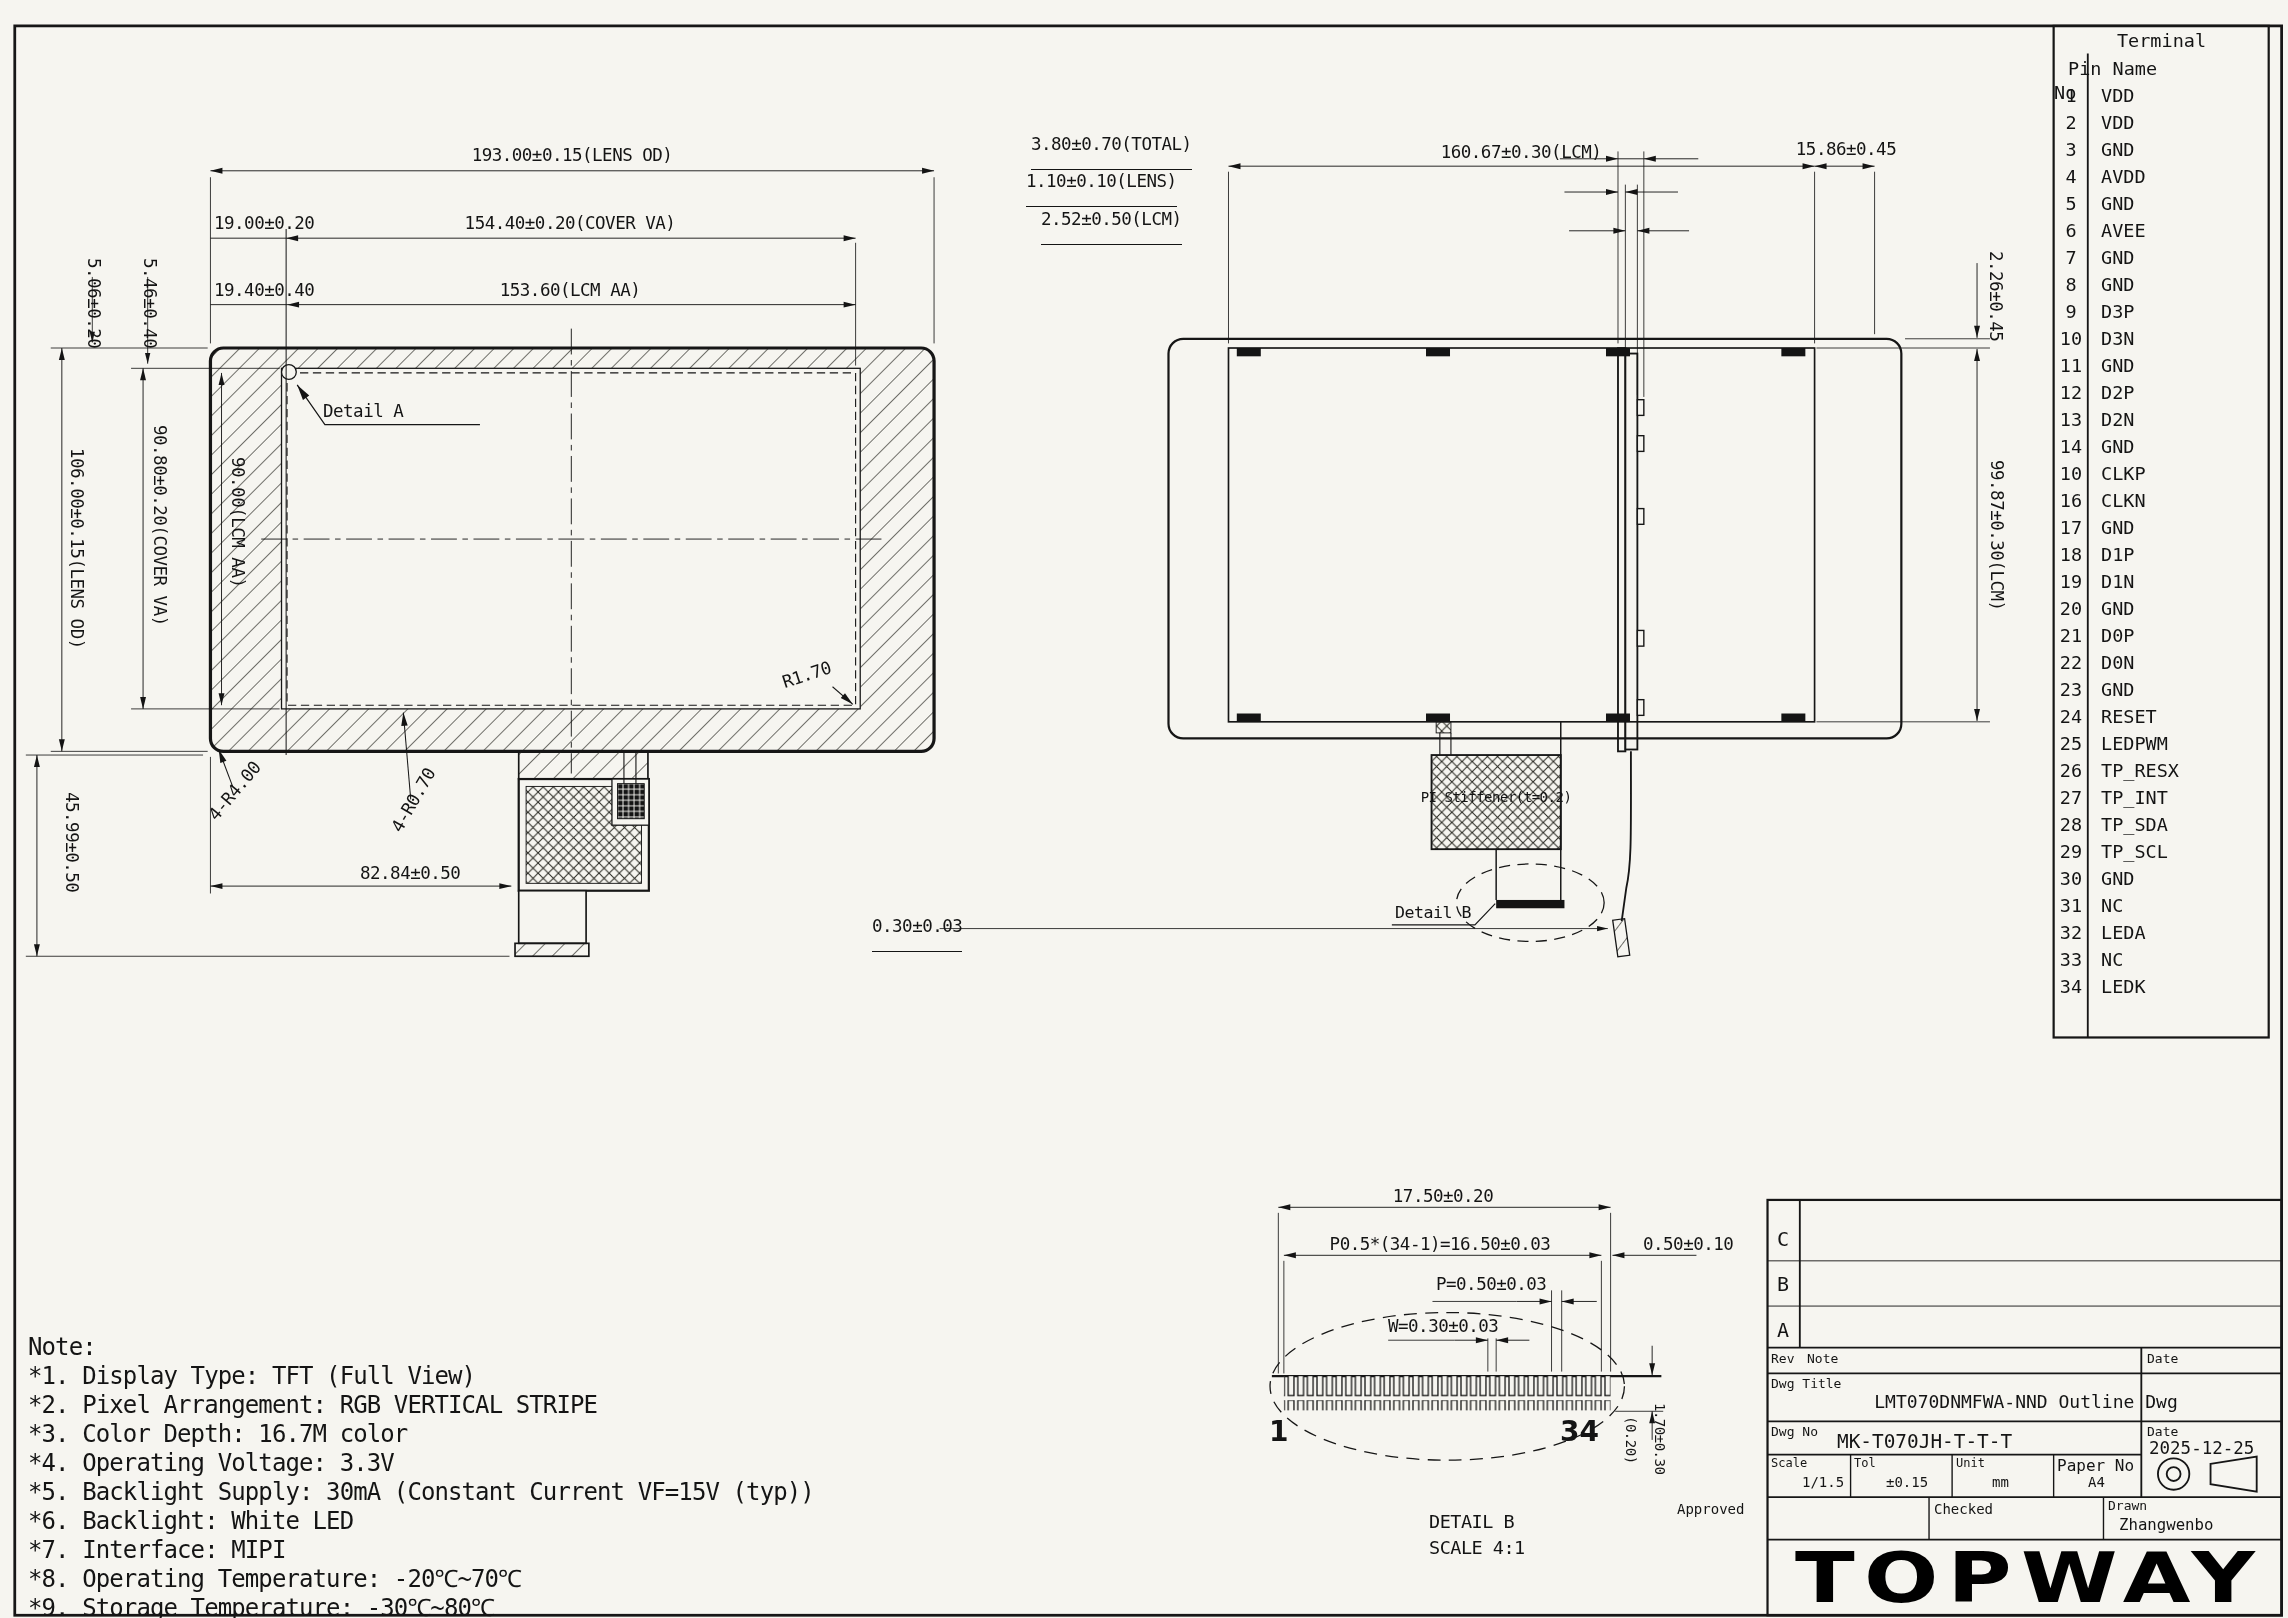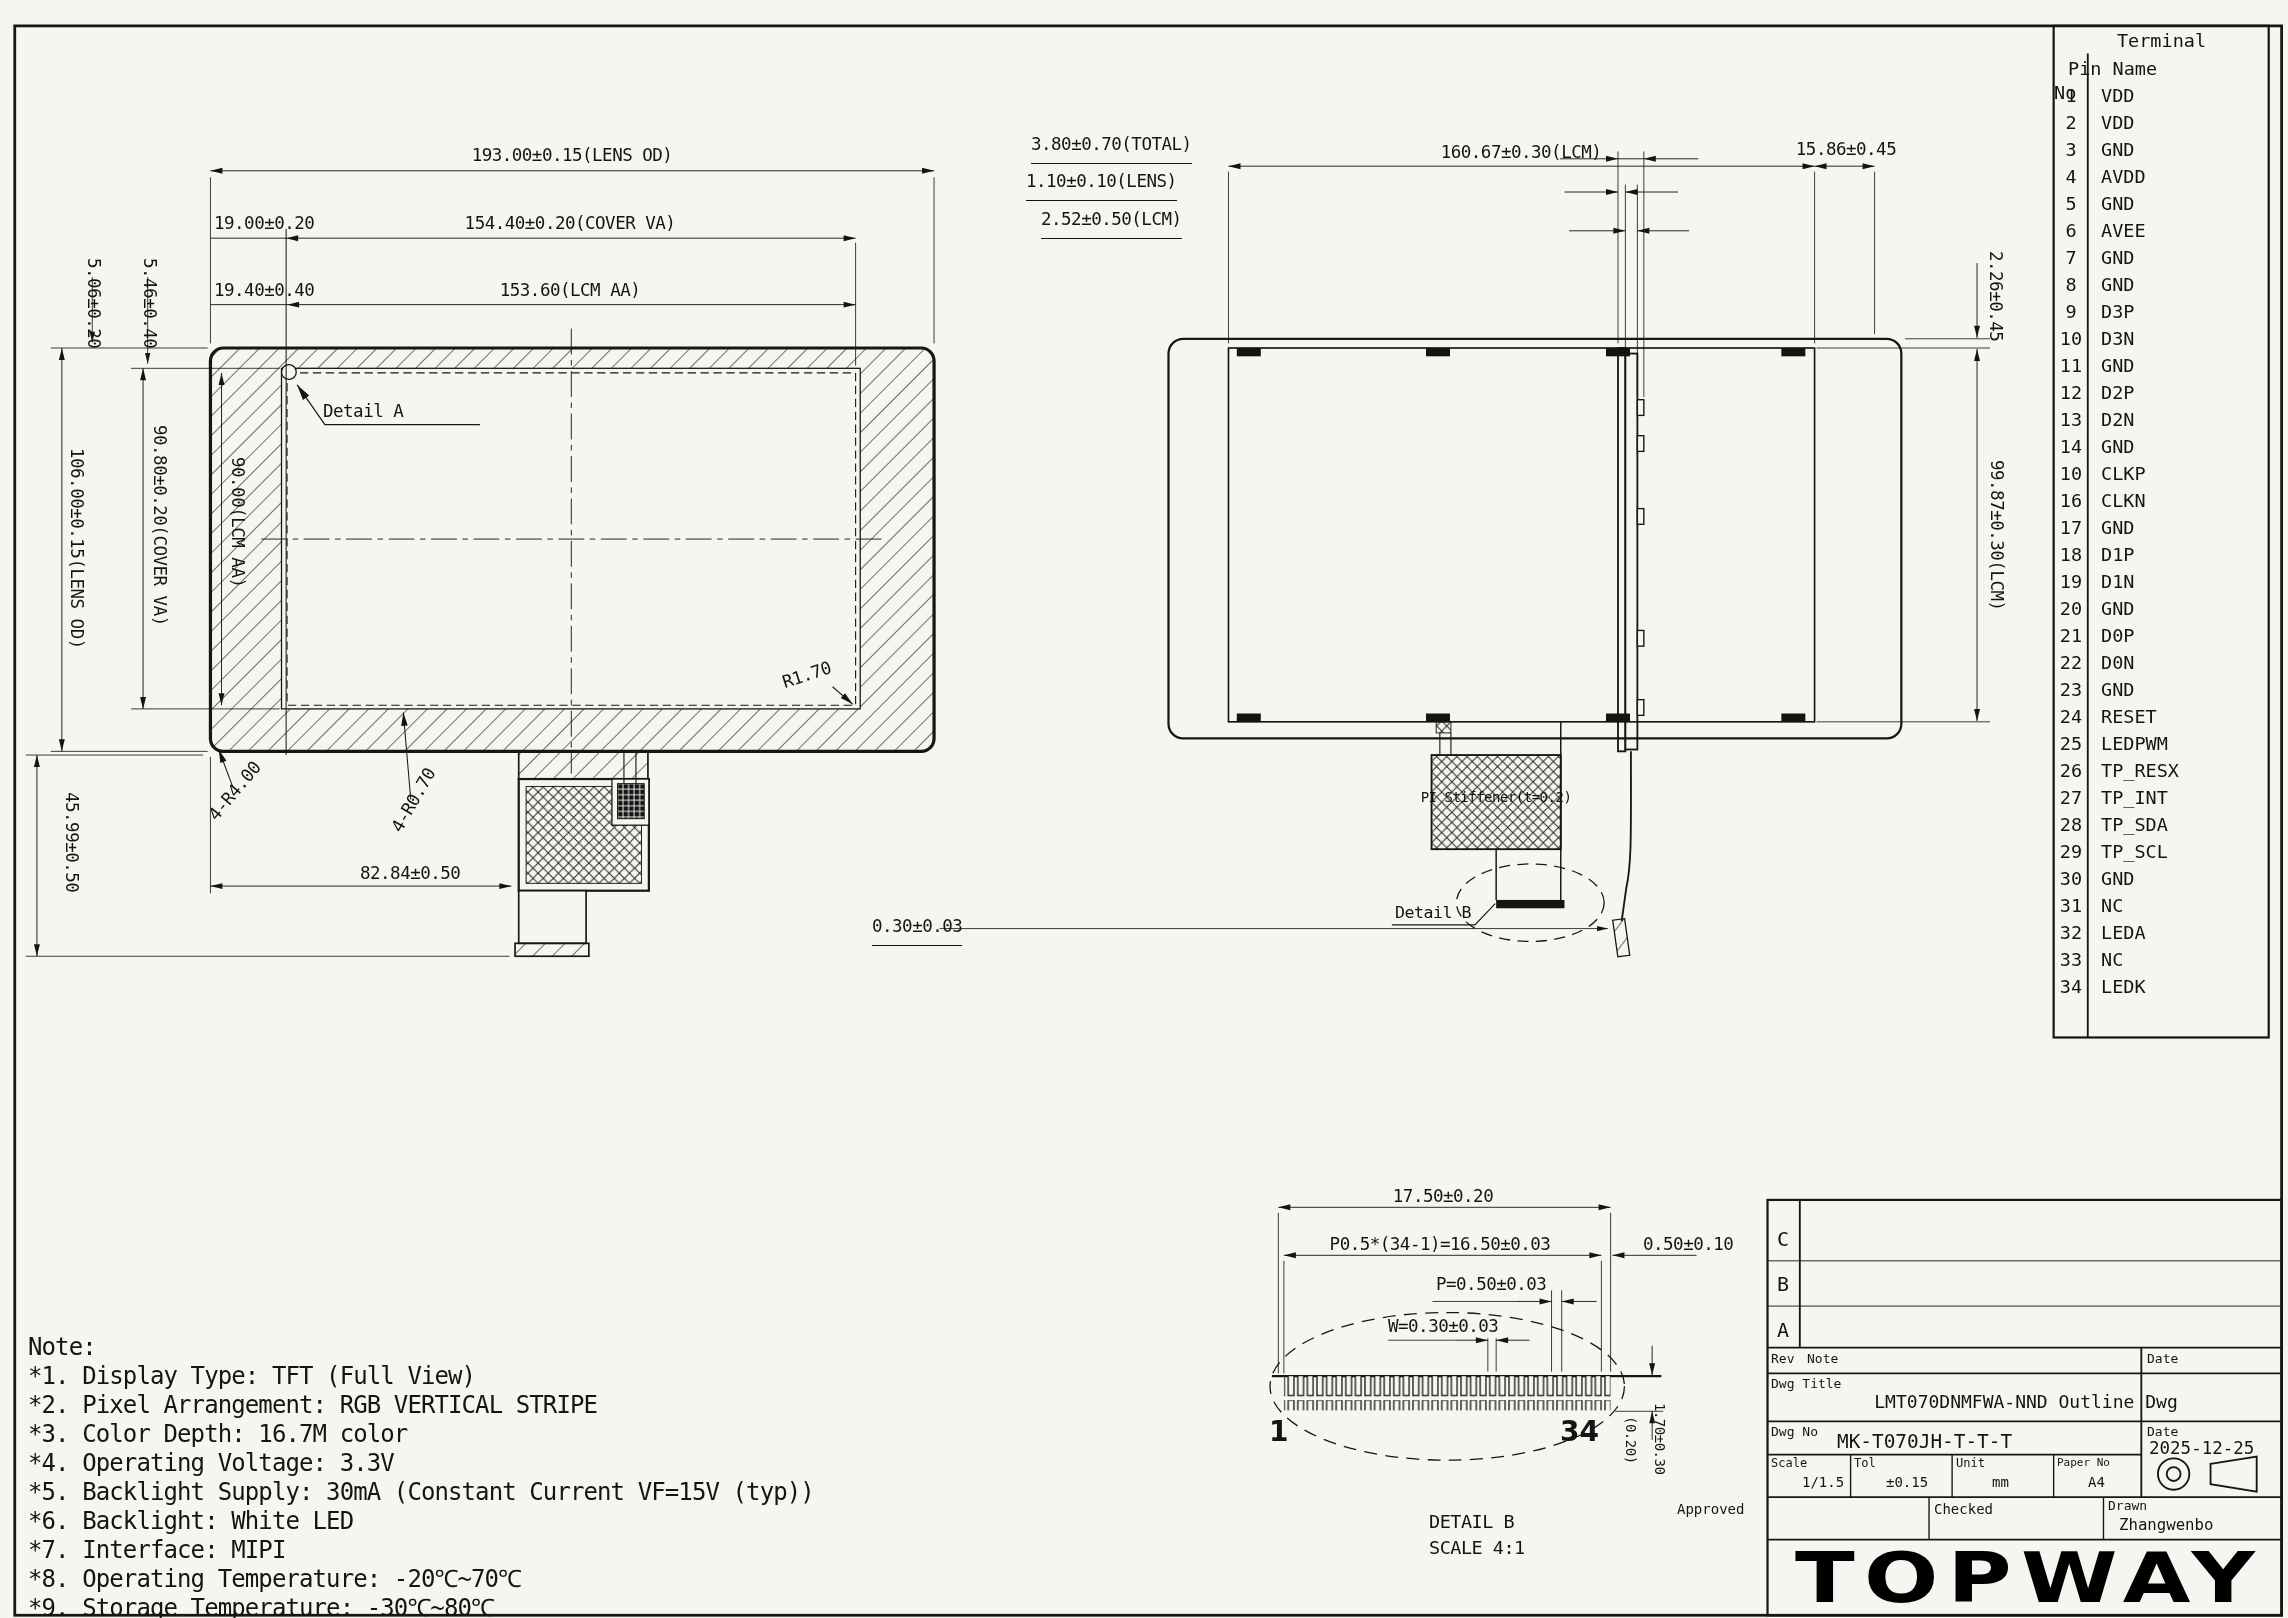--- a/index.html
+++ b/index.html
@@ -2,21 +2,21 @@
 <html style="font-size:14.8px"><head>
 <meta charset="utf-8">
 <style>
   html,body{margin:0;padding:0;background:#e8e8e6;}
   .sheet{position:relative;width:2289px;height:1619px;background:#f6f5f0;overflow:hidden;
          font-family:"DejaVu Sans Mono",monospace;color:#141414;}
   svg.draw{position:absolute;left:0;top:0;}
   .t{position:absolute;font-size:17.5px;letter-spacing:-0.5px;white-space:nowrap;line-height:1.1;}
   .c{transform:translateX(-50%);}
   .v{transform:rotate(90deg);transform-origin:0 0;}
-  .u{border-bottom:1.5px solid #141414;padding-bottom:9px;}
+  .u{border-bottom:1.5px solid #141414;padding-bottom:15px;}
   .s15{font-size:14px;}
   .s18{font-size:16.6px;}
   .s20{font-size:18.5px;}
   .bign{font-family:"DejaVu Sans",sans-serif;font-weight:bold;font-size:28px;letter-spacing:0;}
   .r50{transform:rotate(-50deg);transform-origin:0 0;}
   .r60{transform:rotate(-60deg);transform-origin:0 0;}
   .r18{transform:rotate(-18deg);transform-origin:0 0;}
   
   .pintable{position:absolute;left:2054px;top:26px;width:215px;height:1012px;font-size:18.5px;}
   .pt-title{height:28px;text-align:center;padding-top:3.7px;}
@@ -432,21 +432,21 @@
 <div class="tb-label" style="left:1771px;top:1424px;">Dwg No</div>
 <div class="tb-val" style="left:1837px;top:1430px;font-size:19.4px;">MK-T070JH-T-T-T</div>
 <div class="tb-label" style="left:2147px;top:1424px;">Date</div>
 <div class="tb-val" style="left:2149px;top:1438px;font-size:17.5px;">2025-12-25</div>
 <div class="tb-label" style="left:1771px;top:1456px;font-size:12px;">Scale</div>
 <div class="tb-val" style="left:1802px;top:1474px;">1/1.5</div>
 <div class="tb-label" style="left:1854px;top:1456px;font-size:12px;">Tol</div>
 <div class="tb-val" style="left:1886px;top:1474px;">±0.15</div>
 <div class="tb-label" style="left:1956px;top:1456px;font-size:12px;">Unit</div>
 <div class="tb-val" style="left:1992px;top:1474px;">mm</div>
-<div class="tb-label" style="left:2057px;top:1456px;font-size:11px;">Paper No</div>
+<div class="tb-label" style="left:2057px;top:1456px;font-size:16px;">Paper No</div>
 <div class="tb-val" style="left:2088px;top:1474px;">A4</div>
 <div class="tb-label" style="left:1677px;top:1501px;font-size:14px;">Approved</div>
 <div class="tb-label" style="left:1934px;top:1501px;font-size:14px;">Checked</div>
 <div class="tb-label" style="left:2108px;top:1498px;">Drawn</div>
 <div class="tb-val" style="left:2119px;top:1515px;font-size:15.7px;">Zhangwenbo</div>
 <div class="logo">TOPWAY</div>
 
 </div>
 
 

